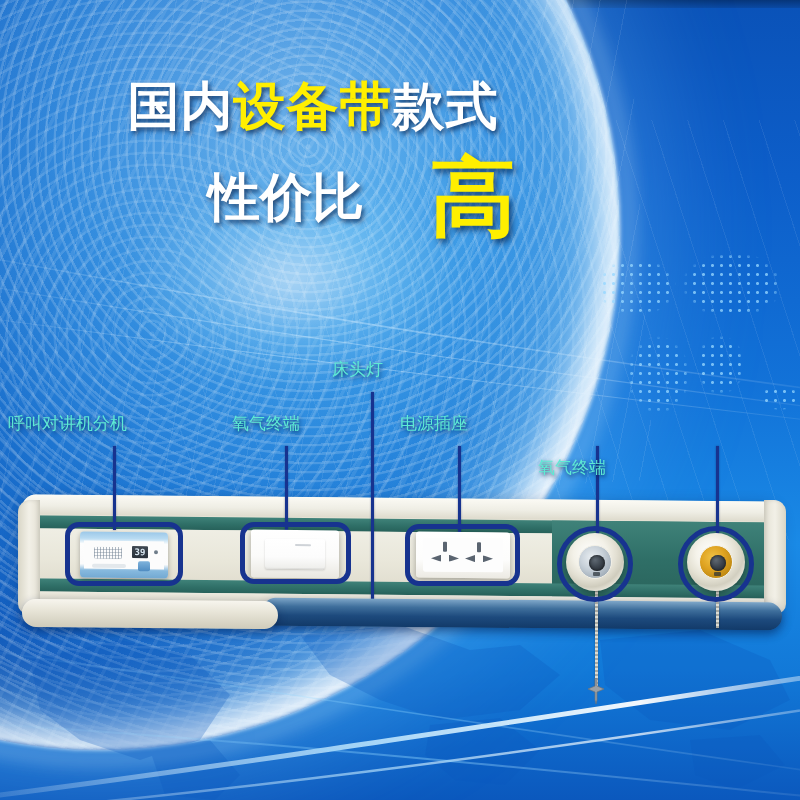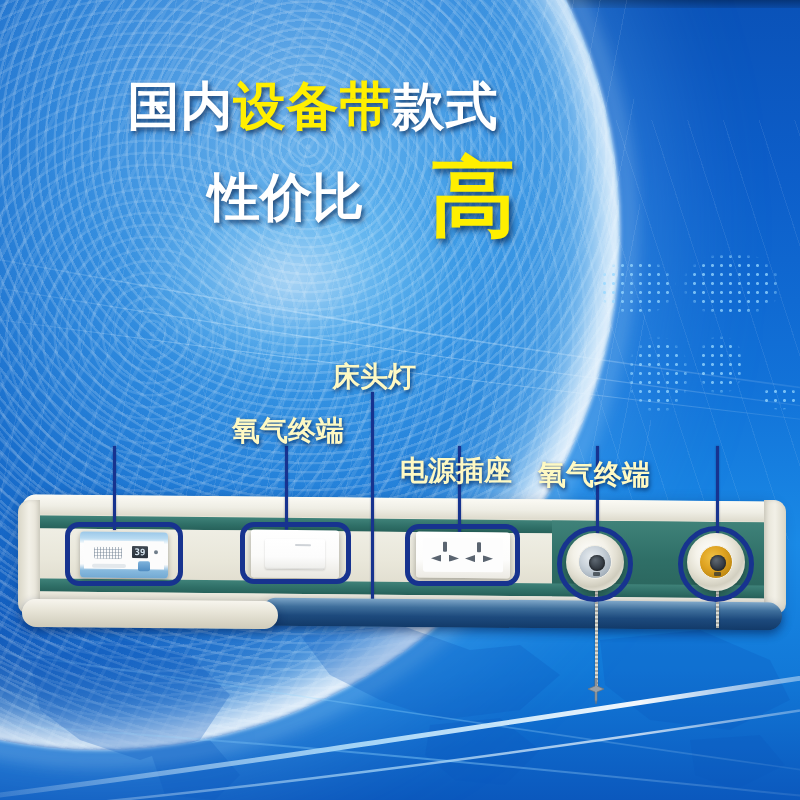--- a/index.html
+++ b/index.html
@@ -118,21 +118,21 @@
     display:flex; align-items:center; justify-content:center; gap:66px;
     padding-left:40px;
   }
   .w{ color:#ffffff; text-shadow:2px 3px 5px rgba(2,28,72,.75); }
   .y{ color:#ffef00; text-shadow:2px 3px 5px rgba(2,28,72,.75); }
   .big-y{ font-size:86px; color:#ffef00; font-weight:bold; text-shadow:3px 4px 6px rgba(2,28,72,.7); }
 
   
   .callout{
     position:absolute; z-index:7;
-    color:#fef9c3; font-weight:bold; font-size:28px;
+    color:#5eead4; font-weight:normal; font-size:17px;
     white-space:nowrap;
     text-shadow:1px 2px 4px rgba(3,34,84,.85);
     letter-spacing:0px;
   }
   .leader{
     position:absolute; width:3px; background:#17338f; z-index:5;
     box-shadow:0 0 2px rgba(0,20,80,.5);
   }
 
   
@@ -409,23 +409,24 @@
   <div class="headline">
     <div class="hl-line1">
       <span class="w">国内</span><span class="y">设备带</span><span class="w">款式</span>
     </div>
     <div class="hl-line2">
       <span class="w">性价比</span>
       <span class="big-y">高</span>
     </div>
   </div>
 
+  <div class="callout" style="left:8px;  top:412px;">呼叫对讲机分机</div>
   <div class="callout" style="left:232px; top:412px;">氧气终端</div>
   <div class="callout" style="left:332px; top:358px;">床头灯</div>
-  <div class="callout" style="left:400px; top:412px;margin-top:40px;">电源插座</div>
+  <div class="callout" style="left:400px; top:412px;">电源插座</div>
   <div class="callout" style="left:538px; top:412px;margin-top:44px;">氧气终端</div>
 
   <div class="leader" style="left:113px; top:446px; height:84px;"></div>
   <div class="leader" style="left:285px; top:446px; height:84px;"></div>
   <div class="leader" style="left:371px; top:392px; height:218px;"></div>
   <div class="leader" style="left:458px; top:446px; height:86px;"></div>
   <div class="leader" style="left:596px; top:446px; height:92px;"></div>
   <div class="leader" style="left:716px; top:446px; height:92px;"></div>
 
   <div class="panel-wrap">

